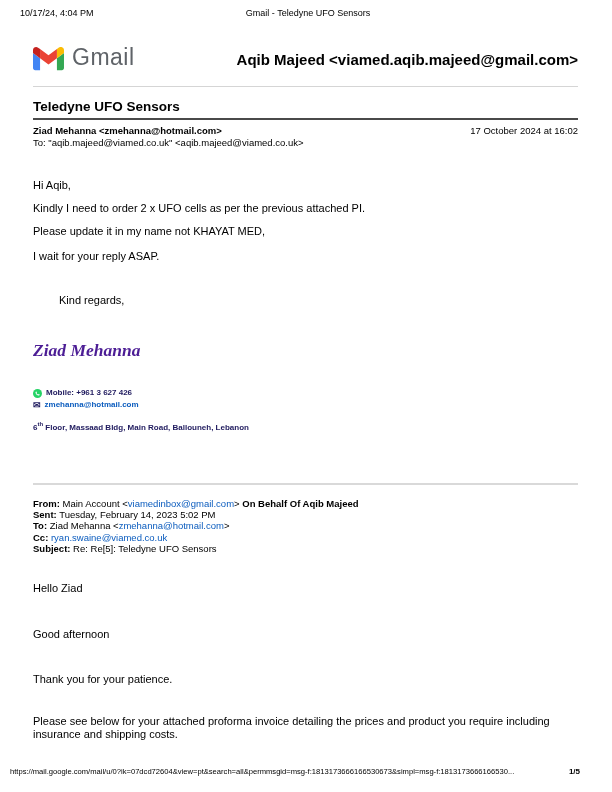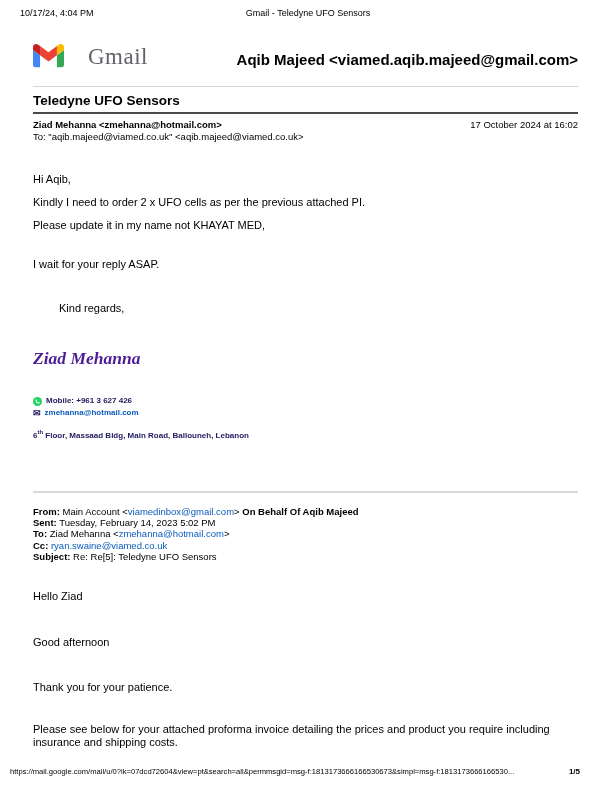--- a/index.html
+++ b/index.html
@@ -23,39 +23,39 @@
   .print-footer {
     position: absolute; left: 10px; right: 20px; top: 767px;
     font-size: 7.6px; color: #000;
   }
   .print-footer .pf-url { position: absolute; left: 0; top: 0; max-width: 530px; white-space: nowrap; overflow: hidden; }
   .print-footer .pf-page { position: absolute; right: 12px; top: 0; font-weight: 700; font-size: 8px; }
 
   .content { position: absolute; top: 0; left: 33px; right: 34px; }
 
   .logo-row { margin-top: 44px; height: 26px; position: relative; display: flex; align-items: center; }
-  .gmail-logo { display: flex; align-items: flex-start; gap: 24px; font-family: Liberation Serif, serif; }
+  .gmail-logo { display: flex; align-items: flex-end; gap: 8px; }
   .gmail-logo svg { width: 31px; height: 24px; display: block; }
   .gmail-wordmark { font-size: 23px; color: #5f6368; letter-spacing: 0.5px; }
   .account-email { position: absolute; right: 0; top: 7px; font-size: 15px; font-weight: 700; }
 
   .hr-light { border: none; border-top: 1px solid #d5d5d5; margin-top: 16px; }
-  .subject-title { margin-top: 6px; font-size: 13.5px; font-weight: 700; }
+  .subject-title { margin-top: 12px; font-size: 13.5px; font-weight: 700; }
   .hr-dark { border: none; border-top: 2px solid #4a4a4a; margin-top: 4px; }
 
   .msg-header { position: relative; margin-top: 5px; font-size: 9.5px; line-height: 11.5px; }
   .msg-sender { font-weight: 700; }
   .msg-date { position: absolute; right: 0; top: 0; font-weight: 400; }
   .msg-to { font-weight: 400; }
 
   .body-text { font-size: 11px; line-height: 13px; }
   p.b1 { margin-top: 31px; }
   p.b2 { margin-top: 10px; }
   p.b3 { margin-top: 10px; }
-  p.b4 { margin-top: 26px; }
+  p.b4 { margin-top: 12px; }
   p.b5 { margin-top: 31px; padding-left: 26px; }
 
   .sig-name {
     margin-top: 33px;
     font-family: "Liberation Serif", serif;
     font-style: italic;
     font-weight: 700;
     font-size: 17.5px;
     color: #4c1d95;
   }

